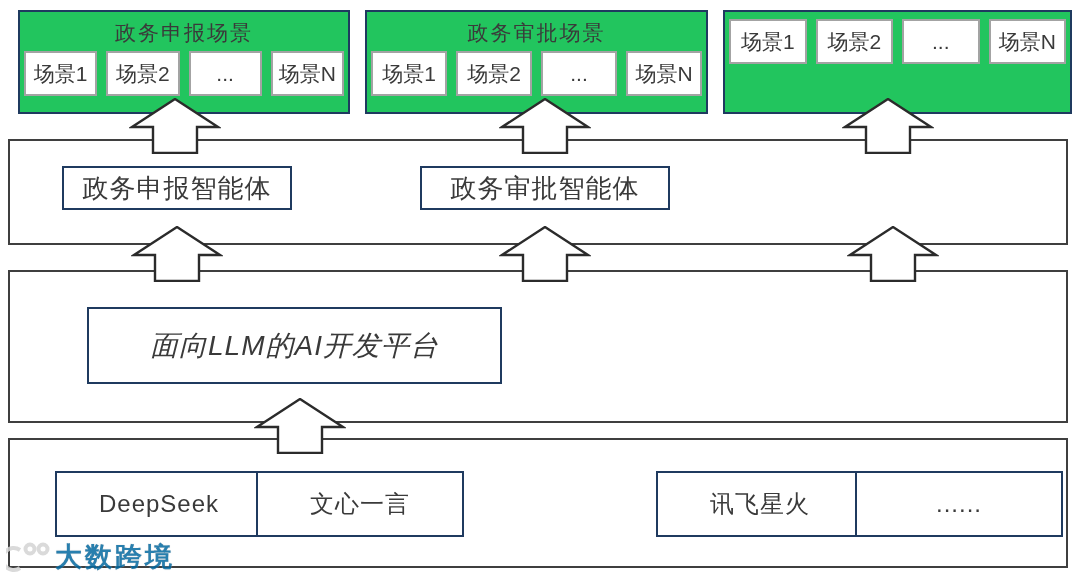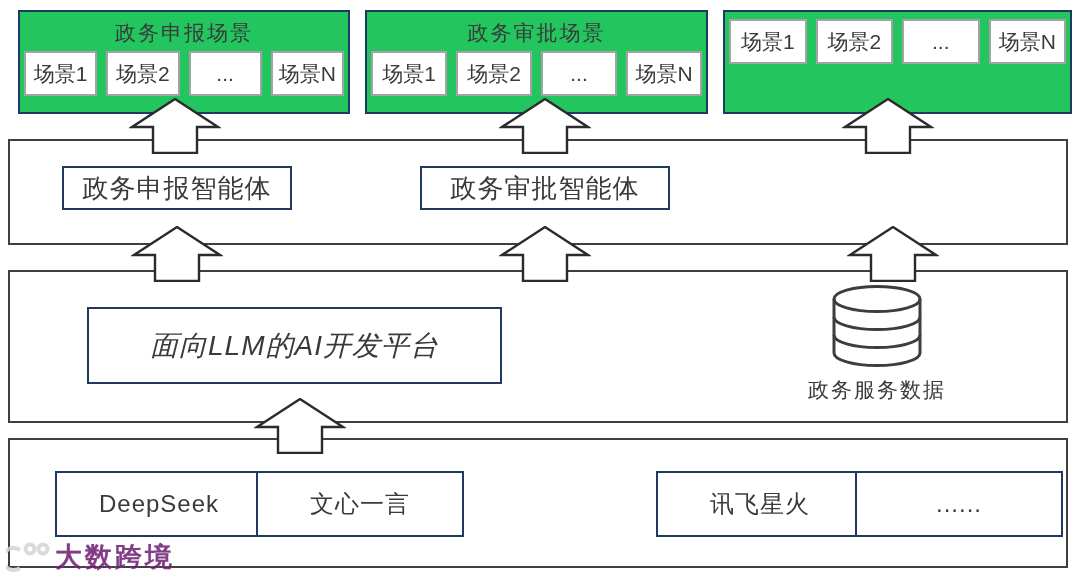--- a/index.html
+++ b/index.html
@@ -29,21 +29,21 @@
   }
   .agent-box { top:166px; height:44px; font-size:26px; letter-spacing:1px; }
   .platform-box { left:87px; top:307px; width:415px; height:77px; font-size:28px; letter-spacing:1px;font-style:italic; }
   .model-box { top:471px; height:66px; width:208px; font-size:24px; letter-spacing:1px; }
   .arrow { position:absolute; width:92px; height:56px; }
   .db-wrap { position:absolute; left:797px; top:284px; width:160px; text-align:center; }
   .db-icon { display:block; margin:0 auto; }
   .db-label { margin-top:6px; font-size:21px; letter-spacing:2px; }
   .watermark {
     position:absolute; left:6px; top:539px; display:flex; align-items:center;
-    gap:5px; color:#701a75; opacity:.85;
+    gap:5px; color:#0369a1; opacity:.85;
   }
   .watermark-text {
     font-size:27px; font-weight:bold; letter-spacing:3px;
     text-shadow:0 0 1px #b5b5b5;
   }
 </style>
 </head>
 <body>
 
 <div class="canvas">
@@ -79,33 +79,20 @@
       <div class="scene-box">...</div>
       <div class="scene-box">场景N</div>
     </div>
   </div>
 
   <div class="agent-box" style="left:62px; width:230px;">政务申报智能体</div>
   <div class="agent-box" style="left:420px; width:250px;">政务审批智能体</div>
 
   <div class="platform-box">面向LLM的AI开发平台</div>
 
-  <div class="db-wrap">
-    <svg class="db-icon" width="96" height="86" viewBox="0 0 96 86">
-      <g fill="none" stroke="#3d3d3d" stroke-width="3">
-        <path d="M5,15 L5,69"></path>
-        <path d="M91,15 L91,69"></path>
-        <ellipse cx="48" cy="15" rx="43" ry="12.5"></ellipse>
-        <path d="M5,33 A43,12.5 0 0 0 91,33"></path>
-        <path d="M5,51 A43,12.5 0 0 0 91,51"></path>
-        <path d="M5,69 A43,12.5 0 0 0 91,69"></path>
-      </g>
-    </svg>
-    <div class="db-label">政务服务数据</div>
-  </div>
 
   <div class="model-box" style="left:55px;">DeepSeek</div>
   <div class="model-box" style="left:256px;">文心一言</div>
   <div class="model-box" style="left:656px;">讯飞星火</div>
   <div class="model-box" style="left:855px;">......</div>
 
   <svg class="arrow" style="left:129px; top:98px;" viewBox="0 0 92 56">
     <polygon points="46,1 89,29 68,29 68,55 24,55 24,29 3,29" fill="#ffffff" stroke="#2b2b2b" stroke-width="2.4"></polygon>
   </svg>
   <svg class="arrow" style="left:499px; top:98px;" viewBox="0 0 92 56">

